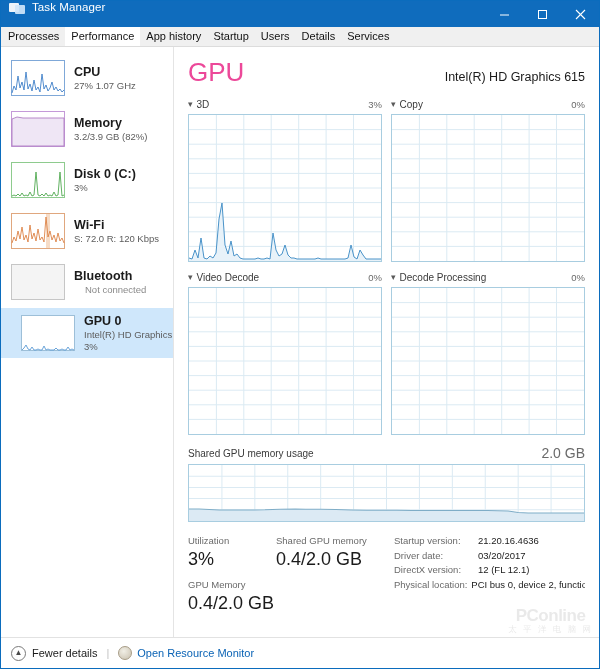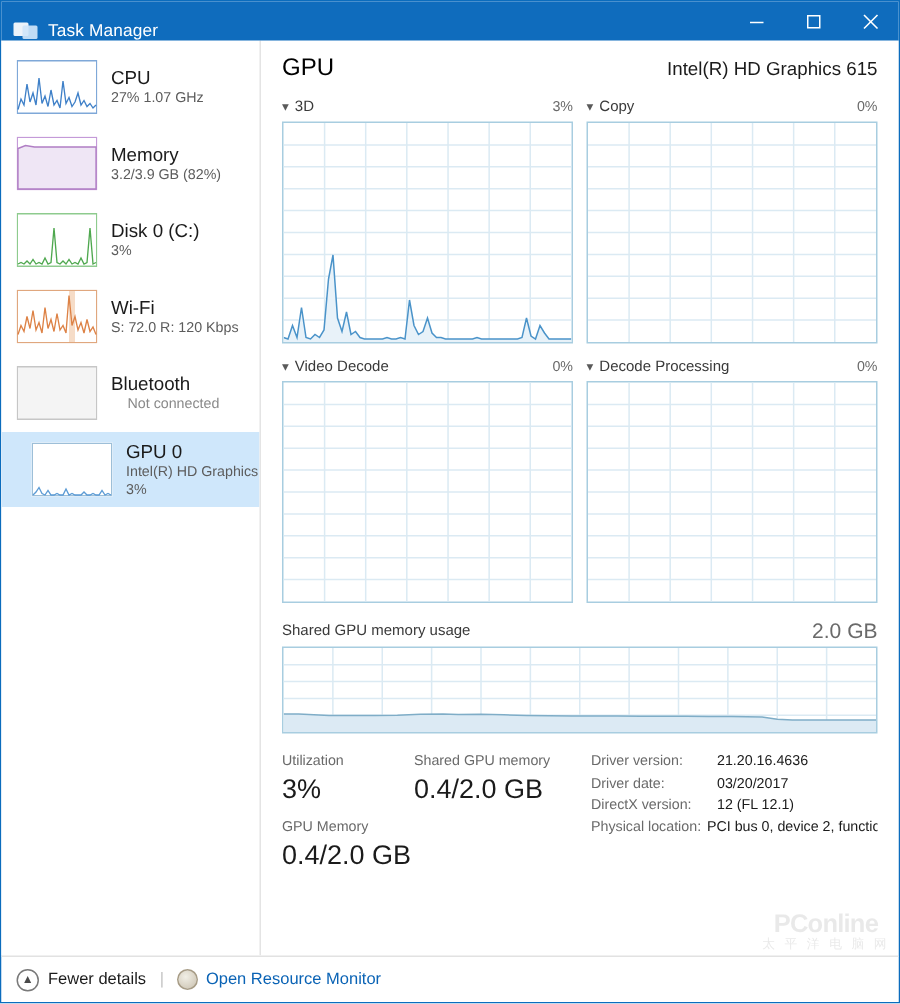--- a/index.html
+++ b/index.html
@@ -13,21 +13,21 @@
     width: 600px; height: 669px;
     display: flex; flex-direction: column;
     border: 1px solid #0b6cbd;
     background: #ffffff;
   }
 
   
   .titlebar {
     height: 26px; min-height: 26px;
     background: #0f6cbd;
-    display: flex; align-items: flex-end;
+    display: flex; align-items: flex-start;
     color: #ffffff;
     position: relative;
   }
   .title-icon {
     width: 16px; height: 14px;
     margin: 0 7px 0 8px;
     position: relative;
   }
   .title-icon .b1, .title-icon .b2 {
     position: absolute; background: #ffffff; opacity: .92;
@@ -96,39 +96,40 @@
     width: 54px; height: 36px; min-width: 54px;
     background: #ffffff;
     position: relative; overflow: hidden;
     margin-right: 9px;
   }
   .thumb svg { display: block; width: 54px; height: 36px; }
   .side-txt { overflow: hidden; min-width: 0; }
   .side-title {
     font-size: 12.5px; color: #1b1b1b; line-height: 15px;
     white-space: nowrap;
+    font-weight: bold;
   }
   .side-sub {
     font-size: 9.5px; color: #5c5c5c; line-height: 12px;
     white-space: nowrap;
   }
   .side-sub.muted { color: #8a8a8a; padding-left: 11px; }
 
   
   .main {
     flex: 1; min-width: 0;
     padding: 10px 14px 0 14px;
     position: relative;
     overflow: hidden;
   }
   .main-head {
     display: flex; align-items: baseline; justify-content: space-between;
     margin-bottom: 10px;
   }
-  .main-title { font-size: 16px; color: #000000; font-weight: 400; }
+  .main-title { font-size: 26px; color: #ec4899; font-weight: 400; }
   .main-sub { font-size: 12.5px; color: #1b1b1b; }
 
   .grid2 { display: flex; gap: 9px; }
   .cell { flex: 1; min-width: 0; }
   .cell-head {
     display: flex; align-items: center; justify-content: space-between;
     font-size: 10px; color: #3a3a3a;
     margin-bottom: 3px; height: 13px;
   }
   .cell-head .left { display: flex; align-items: center; gap: 4px; }
@@ -225,20 +226,29 @@
       <div class="winbtn">
         <svg width="11" height="11" viewBox="0 0 11 11">
             <line x1="1" y1="1" x2="10" y2="10" stroke="#fff" stroke-width="1.1"></line>
             <line x1="10" y1="1" x2="1" y2="10" stroke="#fff" stroke-width="1.1"></line>
           </svg>
       </div>
     </div>
   </div>
 
 
+  <div class="tabbar">
+    <div class="tab">Processes</div>
+    <div class="tab active">Performance</div>
+    <div class="tab">App history</div>
+    <div class="tab">Startup</div>
+    <div class="tab">Users</div>
+    <div class="tab">Details</div>
+    <div class="tab">Services</div>
+  </div>
 
   <div class="body">
 
     <div class="sidebar">
 
       <div class="side-item">
         <div class="thumb">
           <svg viewBox="0 0 54 36" preserveAspectRatio="none">
             <rect x="0.5" y="0.5" width="53" height="35" fill="#fff" stroke="#7fa8d8"></rect>
             <polyline points="1,33 3,26 5,30 7,16 9,28 11,22 13,30 15,12 17,29 19,24 21,31 23,20 25,30 27,27 29,32 31,14 33,29 35,25 37,31 39,28 41,22 43,30 45,27 47,31 49,29 51,32 53,30" fill="none" stroke="#3f80c8" stroke-width="0.9"></polyline>
@@ -489,21 +499,21 @@
           <div class="stat-val">3%</div>
           <div class="stat-label">GPU Memory</div>
           <div class="stat-val">0.4/2.0 GB</div>
         </div>
         <div class="stat-col c2">
           <div class="stat-label">Shared GPU memory</div>
           <div class="stat-val">0.4/2.0 GB</div>
         </div>
         <div class="stat-col c3">
           <div class="kv">
-            <span class="k">Driver version:</span>
+            <span class="k">Startup version:</span>
             <span class="v">21.20.16.4636</span>
           </div>
           <div class="kv">
             <span class="k">Driver date:</span>
             <span class="v">03/20/2017</span>
           </div>
           <div class="kv">
             <span class="k">DirectX version:</span>
             <span class="v">12 (FL 12.1)</span>
           </div>

